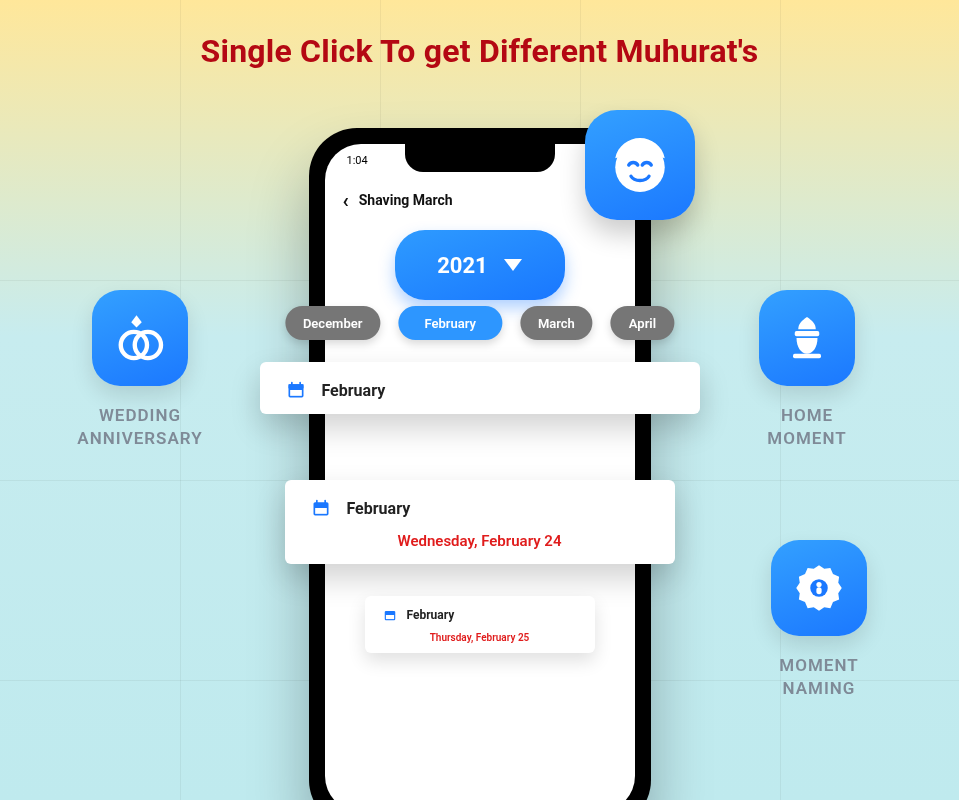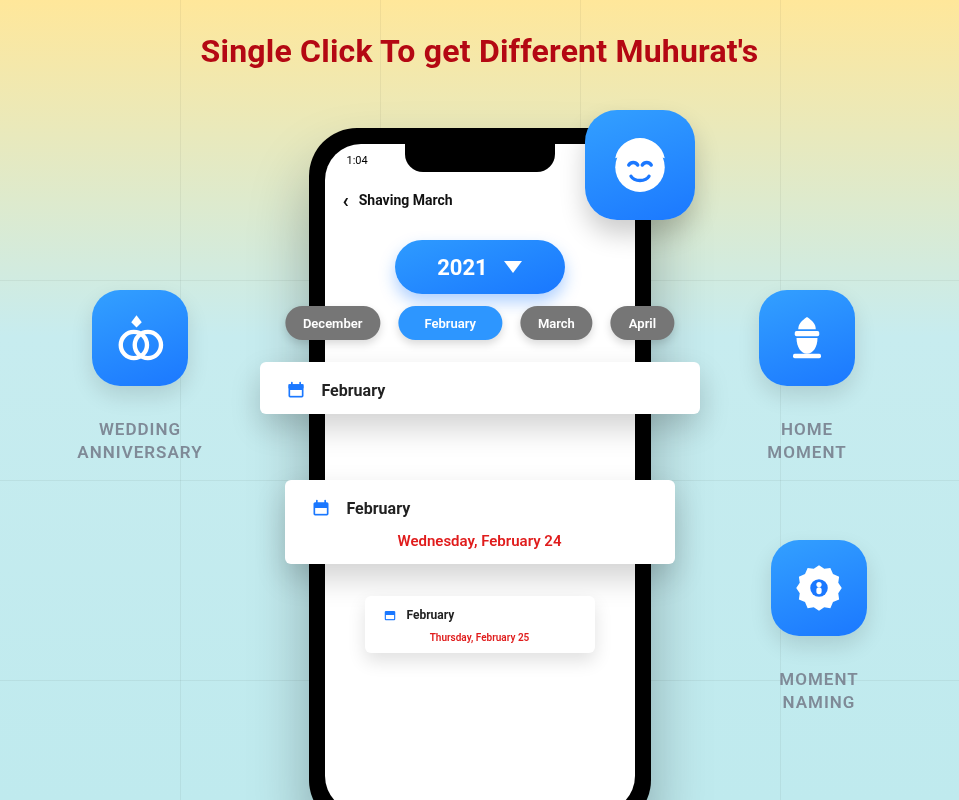--- a/index.html
+++ b/index.html
@@ -20,21 +20,21 @@
     position:absolute; top:32px; left:0; right:0;
     text-align:center;
     font-size:32px; font-weight:700;
     color:#b40813;
     letter-spacing:.2px;
   }
 
   
   .feat {
     position:absolute; width:160px;
-    display:flex; flex-direction:column; align-items:center; gap:32px;
+    display:flex; flex-direction:column; align-items:center; gap:18px;
     color:#7f8a97; text-align:center;
     font-size:17px; font-weight:600; letter-spacing:1px;
   }
   .feat .bubble {
     width:96px; height:96px; border-radius:28px;
     background:linear-gradient(160deg,#33a0ff 0%,#1b78ff 100%);
     display:flex; align-items:center; justify-content:center;
     box-shadow:0 10px 22px rgba(0,0,0,.12);
   }
   .feat .bubble svg { width:56px; height:56px; fill:#fff; }
@@ -73,22 +73,22 @@
   .status .sig i:nth-child(4){height:10px}
 
   .app-header {
     position:absolute; top:38px; left:0; right:0; height:36px;
     display:flex; align-items:center; gap:10px; padding:0 18px;
     font-size:14px; font-weight:700; color:#111;
   }
   .app-header .back { font-size:20px; font-weight:700; }
 
   .year-pill {
-    position:absolute; top:96px; left:50%; transform:translateX(-50%);
-    width:170px; height:54px; border-radius:30px;
+    position:absolute; top:86px; left:50%; transform:translateX(-50%);
+    width:170px; height:70px; border-radius:30px;
     background:linear-gradient(160deg,#2e9bff 0%,#1977ff 100%);
     color:#fff; font-size:22px; font-weight:700;
     display:flex; align-items:center; justify-content:center; gap:16px;
     box-shadow:0 8px 16px rgba(25,119,255,.35);
   }
   .year-pill .tri { width:0;height:0;border-left:9px solid transparent;border-right:9px solid transparent;border-top:12px solid #fff; }
 
   
   .months-row {
     position:absolute; top:306px; left:50%; transform:translateX(-50%);

